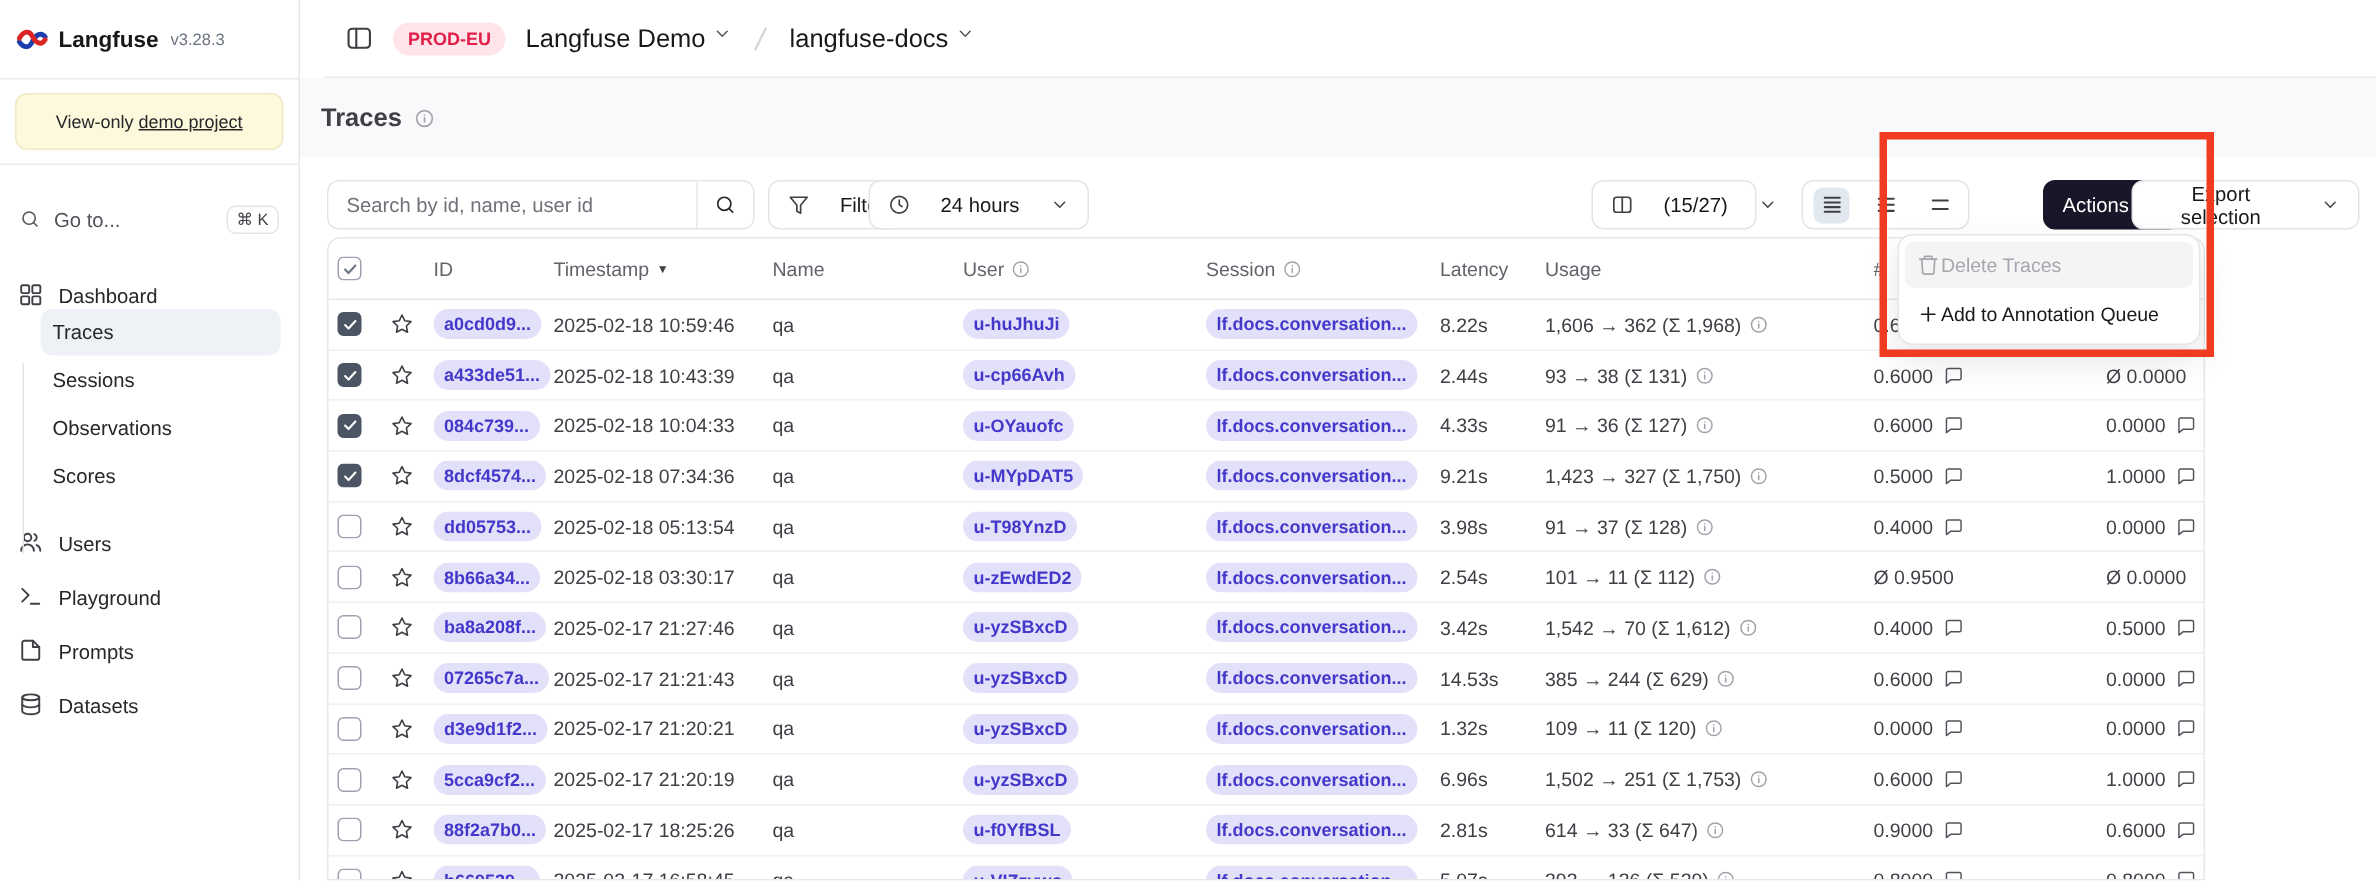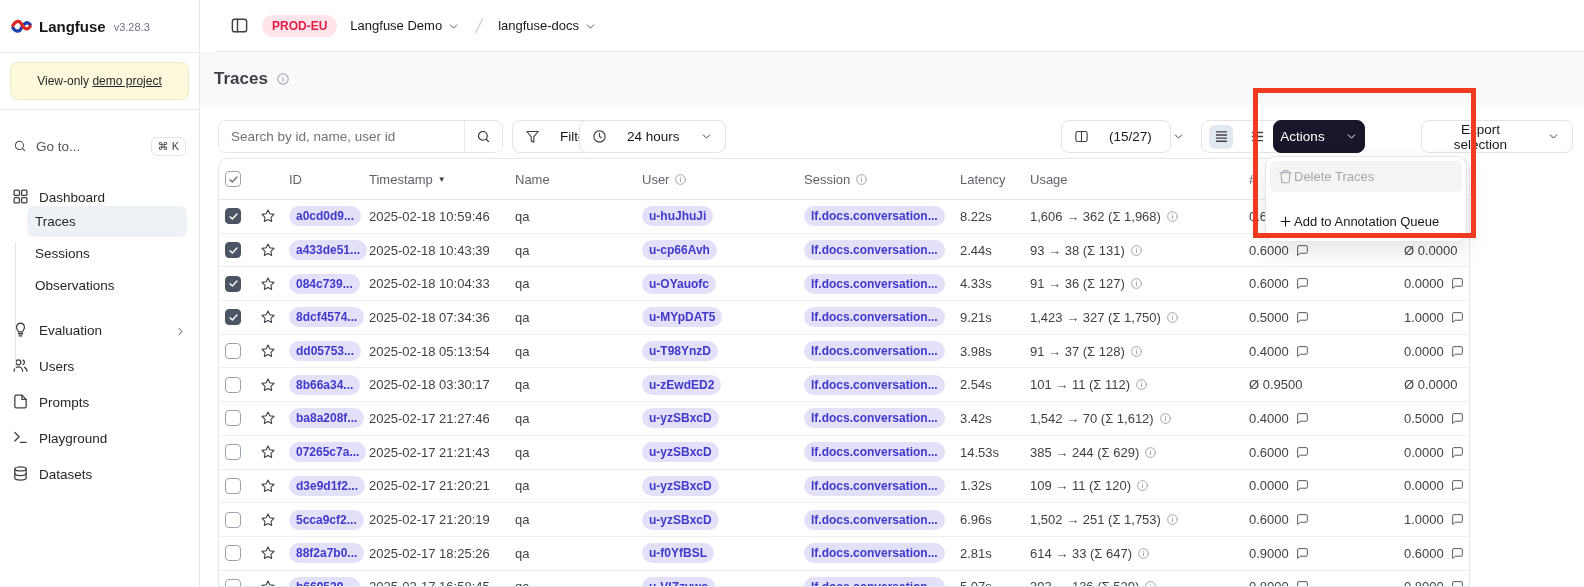--- a/index.html
+++ b/index.html
@@ -28,21 +28,21 @@
   .nav-sub{display:flex;align-items:center;height:31px;margin:1px 12px 1px 27px;padding:0 8px;
            border-radius:8px;font-size:13.5px;color:#27272a;cursor:pointer}
   .nav-sub.active{background:#eef2f6}
   .nav-guide{position:absolute;left:15px;width:1px;background:#e4e4e7}
 
   
   .topnav{position:absolute;left:216px;top:0;width:1384px;height:52px;border-bottom:1px solid #e8eaed;
           display:flex;align-items:center;gap:13px;padding:16px 14px;background:#fff;box-sizing:border-box}
   .topnav .panel{color:#3f3f46}
   .envbadge{background:#ffe4ea;color:#e11d48;font-size:12px;font-weight:600;padding:4px 10px;border-radius:999px}
-  .crumb{display:flex;align-items:flex-end;gap:5px;font-size:13px;font-weight:500;color:#18181b;cursor:pointer}
+  .crumb{display:flex;align-items:flex-start;gap:5px;font-size:17px;font-weight:500;color:#18181b;cursor:pointer}
   .crumb .chev{color:#52525b}
   .slash{color:#d4d4d8}
 
   
   .pagehead{position:absolute;left:200px;top:52px;width:1384px;height:53px;background:#f7f9fa;
             display:flex;align-items:center;gap:8px;padding:0 14px;box-sizing:border-box}
   .pagetitle{font-size:17px;font-weight:700;color:#3f3f46}
   .info{color:#a1a1aa}
 
   
@@ -58,21 +58,21 @@
   .search-input::placeholder{color:#71717a}
   .searchbtn{width:38px;border:none;border-left:1px solid #e9e9ec;background:#fff;display:flex;align-items:center;
              justify-content:center;color:#27272a;cursor:pointer}
   .filterbtn{left:312px}
   .timebtn{left:379px}
   .colsbtn{left:861px;width:110px}
   .rowheight{left:1001px;width:112px;display:flex;align-items:center;justify-content:space-between;
              padding:0 7px;border:1px solid #e4e4e7;border-radius:8px;background:#fff}
   .rh{width:24px;height:24px;border-radius:6px;display:flex;align-items:center;justify-content:center;color:#3f3f46;cursor:pointer}
   .rh.sel{background:#e2e8f0}
-  .actionsbtn{left:1073px;width:92px;justify-content:center}
+  .actionsbtn{left:1162px;width:92px;justify-content:flex-start}
   .exportbtn{left:1221px;width:152px;justify-content:center}
 
   
   .tablewrap{position:absolute;left:218px;top:158px;width:1252px;height:429px;border:1px solid #e5e7eb;
              border-radius:9px 9px 0 0;overflow:hidden;background:#fff;box-sizing:border-box}
   .trow{display:grid;width:1464px;
         grid-template-columns:36px 34px 80px 146px 127px 162px 156px 70px 219px 155px 68px 90px 120px;
         align-items:center;height:32.7px;border-bottom:1px solid #eef0f3;font-size:13px;color:#3f3f46}
   .trow.thead{height:40px;border-bottom:1px solid #e5e7eb;color:#62626b;font-weight:500}
   .tcell{display:flex;align-items:center;gap:5px;overflow:hidden;white-space:nowrap;padding-right:8px}
@@ -83,21 +83,21 @@
       display:flex;align-items:center;justify-content:center;background:#fff;cursor:pointer;color:#6b7280}
   .cb.on{background:#4b5563;border-color:#4b5563;color:#fff}
   .star{margin-left:5px;color:#3f3f46;cursor:pointer}
   .cmt{color:#52525b;margin-left:2px}
 
   
   .menu{position:absolute;left:1265px;top:156px;width:202px;background:#fff;border:1px solid #e5e5e8;
         border-radius:10px;padding:4px;box-shadow:0 10px 24px rgba(0,0,0,.10);z-index:60;box-sizing:border-box}
   .mi{display:flex;align-items:center;gap:1px;height:31px;padding:0 8px;border-radius:6px;font-size:13px;cursor:pointer}
   .mi.disabled{color:#a6a6ae;background:#f4f4f5}
-  .mi.add{color:#18181b;margin-top:14px}
+  .mi.add{color:#18181b;margin-top:2px}
 
   
   .red-rect{position:absolute;left:1253px;top:88px;width:223px;height:150px;border:5px solid #f13b20;
             z-index:100;pointer-events:none;box-sizing:border-box}
 </style>
 </head>
 <body>
 
 <aside class="sidebar">
   <div class="logo-row">
@@ -130,62 +130,49 @@
             <rect x="13.5" y="3" width="7.5" height="7.5" rx="1.5"></rect>
             <rect x="3" y="13.5" width="7.5" height="7.5" rx="1.5"></rect>
             <rect x="13.5" y="13.5" width="7.5" height="7.5" rx="1.5"></rect>
           </svg>
         </span>
         <span>Dashboard</span>
       </div>
       <div class="nav-sub active">Traces</div>
       <div class="nav-sub">Sessions</div>
       <div class="nav-sub">Observations</div>
-      <div class="nav-item">
-        <span class="ic">
-          <svg width="17" height="17" viewBox="0 0 24 24" fill="none" stroke="currentColor" stroke-width="1.8" stroke-linecap="round" stroke-linejoin="round">
-            <path d="M9 18h6M10 21h4"></path>
-            <path d="M12 3a6 6 0 0 0-4 10.2c.6.6 1 1.3 1 2.1h6c0-.8.4-1.5 1-2.1A6 6 0 0 0 12 3z"></path>
-          </svg>
-        </span>
-        <span>Evaluation</span>
-        <span class="ic chev">
-          <svg width="13" height="13" viewBox="0 0 24 24" fill="none" stroke="currentColor" stroke-width="1.8" stroke-linecap="round" stroke-linejoin="round">
-            <path d="m9 6 6 6-6 6"></path>
-          </svg>
-        </span>
-      </div>
+      <div class="nav-sub">Scores</div>
       <div class="nav-item">
         <span class="ic">
           <svg width="17" height="17" viewBox="0 0 24 24" fill="none" stroke="currentColor" stroke-width="1.8" stroke-linecap="round" stroke-linejoin="round">
             <circle cx="9" cy="7.5" r="3.5"></circle>
             <path d="M3 20c0-3.3 2.7-6 6-6s6 2.7 6 6"></path>
             <path d="M15.5 4.3a3.5 3.5 0 0 1 0 6.4"></path>
             <path d="M17.5 14.6c2.1.9 3.5 3 3.5 5.4"></path>
           </svg>
         </span>
         <span>Users</span>
       </div>
       <div class="nav-item">
         <span class="ic">
           <svg width="17" height="17" viewBox="0 0 24 24" fill="none" stroke="currentColor" stroke-width="1.8" stroke-linecap="round" stroke-linejoin="round">
-            <path d="M14 3H6a2 2 0 0 0-2 2v14a2 2 0 0 0 2 2h12a2 2 0 0 0 2-2V9z"></path>
-            <path d="M14 3v6h6"></path>
-          </svg>
-        </span>
-        <span>Prompts</span>
+            <path d="m4 17 6-6-6-6"></path>
+            <path d="M12 19h8"></path>
+          </svg>
+        </span>
+        <span>Playground</span>
       </div>
       <div class="nav-item">
         <span class="ic">
           <svg width="17" height="17" viewBox="0 0 24 24" fill="none" stroke="currentColor" stroke-width="1.8" stroke-linecap="round" stroke-linejoin="round">
-            <path d="m4 17 6-6-6-6"></path>
-            <path d="M12 19h8"></path>
-          </svg>
-        </span>
-        <span>Playground</span>
+            <path d="M14 3H6a2 2 0 0 0-2 2v14a2 2 0 0 0 2 2h12a2 2 0 0 0 2-2V9z"></path>
+            <path d="M14 3v6h6"></path>
+          </svg>
+        </span>
+        <span>Prompts</span>
       </div>
       <div class="nav-item">
         <span class="ic">
           <svg width="17" height="17" viewBox="0 0 24 24" fill="none" stroke="currentColor" stroke-width="1.8" stroke-linecap="round" stroke-linejoin="round">
             <ellipse cx="12" cy="5.5" rx="8" ry="2.8"></ellipse>
             <path d="M4 5.5v13c0 1.6 3.6 2.9 8 2.9s8-1.3 8-2.9v-13"></path>
             <path d="M4 12c0 1.6 3.6 2.9 8 2.9s8-1.3 8-2.9"></path>
           </svg>
         </span>
         <span>Datasets</span>

